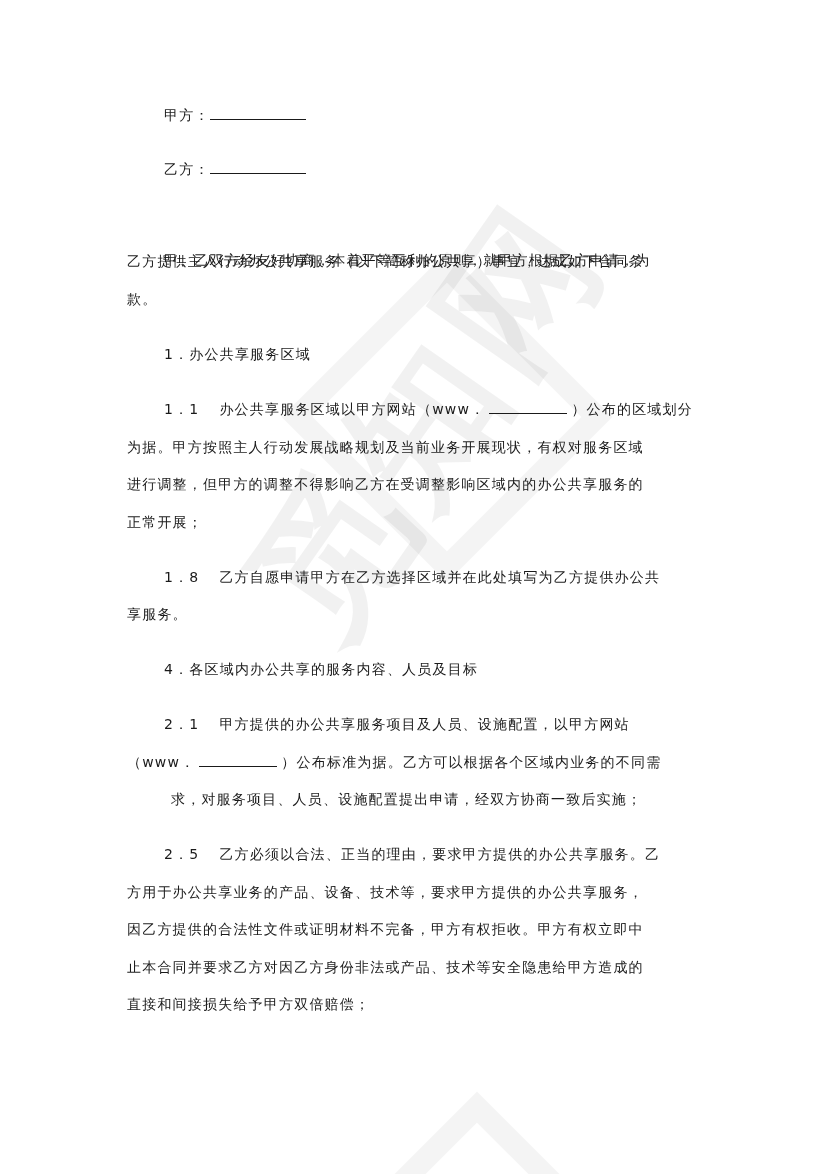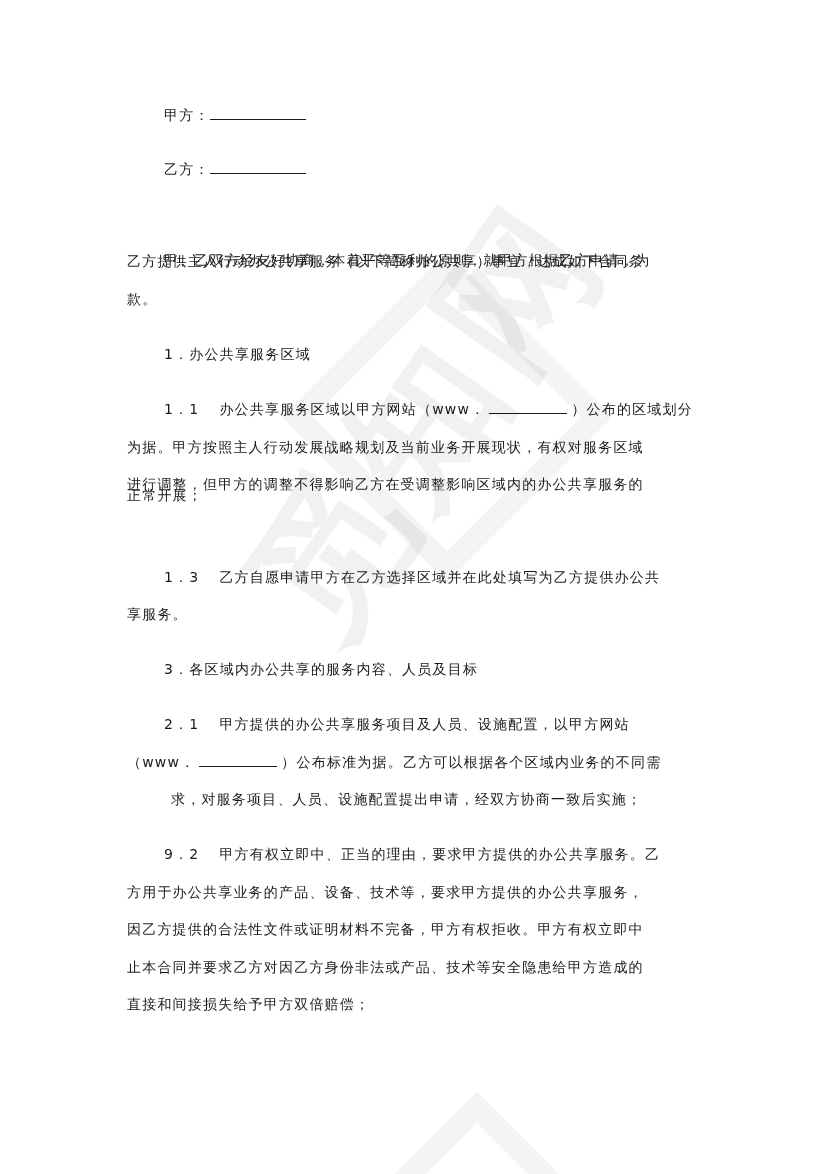--- a/index.html
+++ b/index.html
@@ -88,39 +88,39 @@
     <div class="line" style="top:250px;">乙方提供主人行动办公共享服务（以下简称办公共享）事宜，达成如下合同条</div>
     <div class="line" style="top:288px;">款。</div>
 
     <div class="line indent" style="top:343px;">1．办公共享服务区域</div>
 
     <div class="line indent" style="top:398px;">
       <span style="margin-right:20px;">1．1</span><span>办公共享服务区域以甲方网站（www．</span><span class="blank" style="width:78px; margin:0 4px;"></span><span>）公布的区域划分</span>
     </div>
     <div class="line" style="top:436px;">为据。甲方按照主人行动发展战略规划及当前业务开展现状，有权对服务区域</div>
     <div class="line" style="top:473px;">进行调整，但甲方的调整不得影响乙方在受调整影响区域内的办公共享服务的</div>
-    <div class="line" style="top:484px;">正常开展；</div>
+    <div class="line" style="top:511px;">正常开展；</div>
 
     <div class="line indent" style="top:566px;">
-      <span style="margin-right:20px;">1．3</span><span>乙方自愿申请甲方在乙方选择区域并在此处填写为乙方提供办公共</span>
+      <span style="margin-right:20px;">1．8</span><span>乙方自愿申请甲方在乙方选择区域并在此处填写为乙方提供办公共</span>
     </div>
     <div class="line" style="top:603px;">享服务。</div>
 
-    <div class="line indent" style="top:658px;">3．各区域内办公共享的服务内容、人员及目标</div>
+    <div class="line indent" style="top:658px;">4．各区域内办公共享的服务内容、人员及目标</div>
 
     <div class="line indent" style="top:713px;">
       <span style="margin-right:20px;">2．1</span><span>甲方提供的办公共享服务项目及人员、设施配置，以甲方网站</span>
     </div>
     <div class="line" style="top:751px;">
       <span>（www．</span><span class="blank" style="width:78px; margin:0 4px;"></span><span>）公布标准为据。乙方可以根据各个区域内业务的不同需</span>
     </div>
     <div class="line" style="top:788px;margin-left:44px;">求，对服务项目、人员、设施配置提出申请，经双方协商一致后实施；</div>
 
     <div class="line indent" style="top:843px;">
-      <span style="margin-right:20px;">9．2</span><span>甲方有权立即中、正当的理由，要求甲方提供的办公共享服务。乙</span>
+      <span style="margin-right:20px;">2．5</span><span>乙方必须以合法、正当的理由，要求甲方提供的办公共享服务。乙</span>
     </div>
     <div class="line" style="top:881px;">方用于办公共享业务的产品、设备、技术等，要求甲方提供的办公共享服务，</div>
     <div class="line" style="top:918px;">因乙方提供的合法性文件或证明材料不完备，甲方有权拒收。甲方有权立即中</div>
     <div class="line" style="top:956px;">止本合同并要求乙方对因乙方身份非法或产品、技术等安全隐患给甲方造成的</div>
     <div class="line" style="top:993px;">直接和间接损失给予甲方双倍赔偿；</div>
 
   </div>
 </div>
 
 </body></html>

